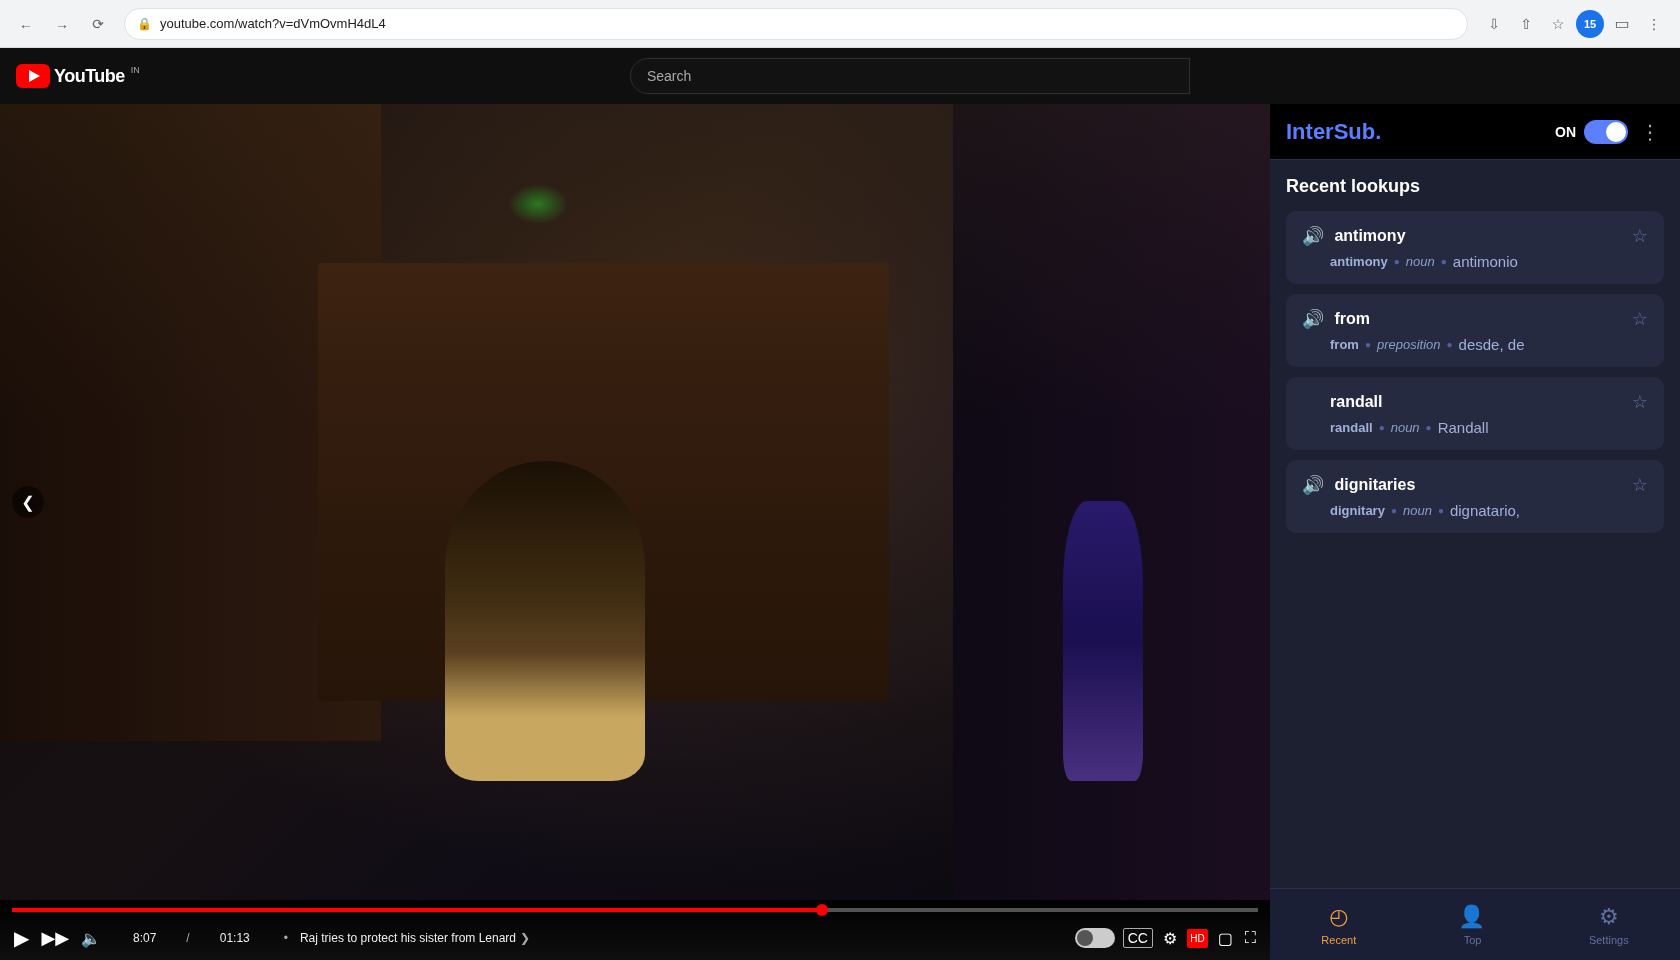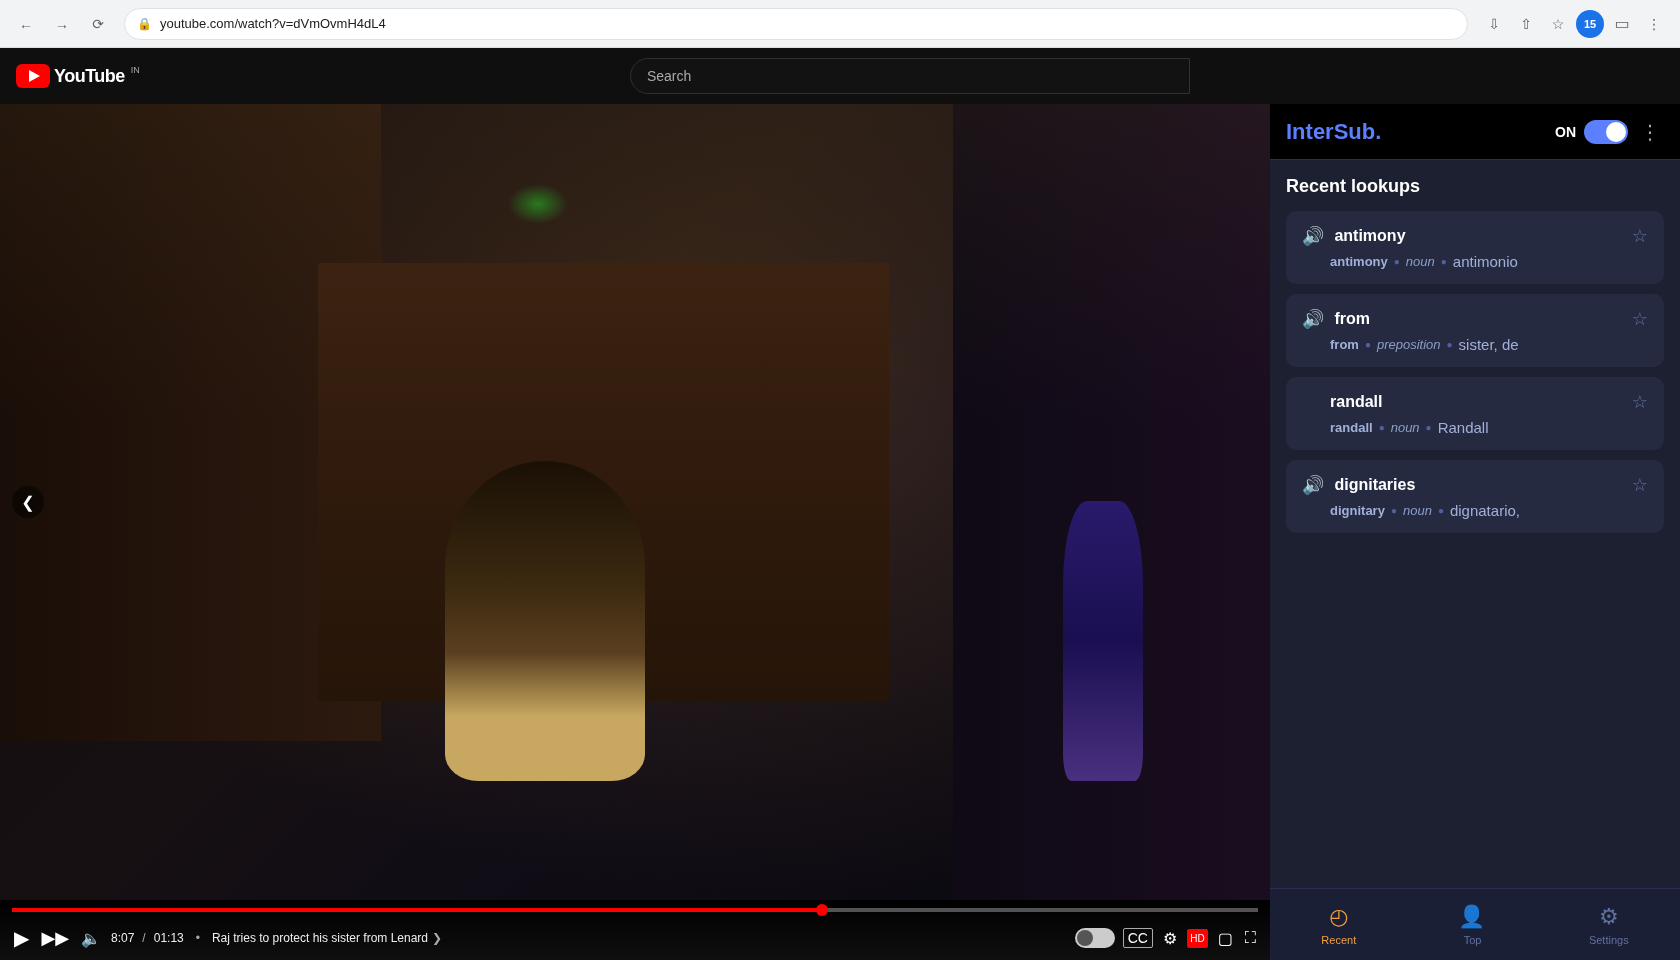--- a/index.html
+++ b/index.html
@@ -287,21 +287,21 @@
       border: none;
       color: white;
       cursor: pointer;
       font-size: 18px;
       padding: 2px;
       display: flex; align-items: center; justify-content: center;
     }
     .ctrl-time {
       font-size: 12px;
       color: #eee;
-      margin: 0 0;
+      margin: 0 22px;
     }
     .ctrl-separator { color: #aaa; font-size: 12px; }
     .ctrl-chapter {
       font-size: 12px;
       color: #eee;
       display: flex;
       align-items: center;
       gap: 4px;
     }
     .ctrl-right {
@@ -632,21 +632,21 @@
         <div class="lookup-header">
           <span class="sound-icon">🔊</span>
           <span class="lookup-word">from</span>
           <button class="star-btn">☆</button>
         </div>
         <div class="lookup-details">
           <span class="lookup-word-sm">from</span>
           <span class="dot">●</span>
           <span class="lookup-pos">preposition</span>
           <span class="dot">●</span>
-          <span class="lookup-trans">sister, de</span>
+          <span class="lookup-trans">desde, de</span>
         </div>
       </div>
 
       <div class="lookup-card">
         <div class="lookup-header">
           <span class="lookup-word" style="margin-left:28px;">randall</span>
           <button class="star-btn">☆</button>
         </div>
         <div class="lookup-details">
           <span class="lookup-word-sm">randall</span>

